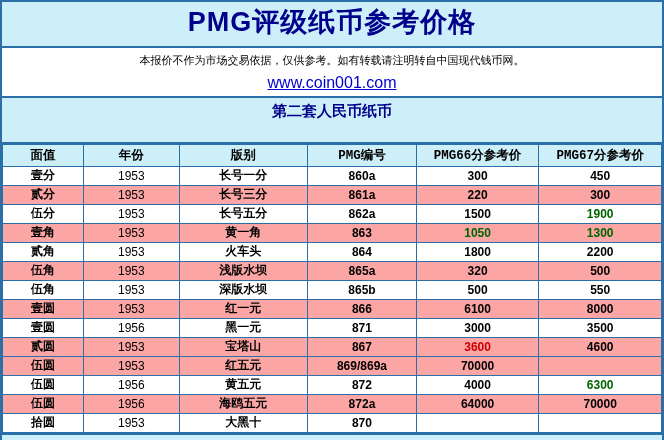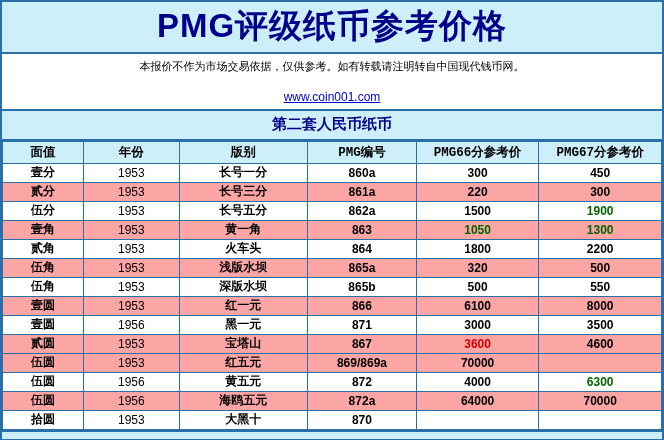--- a/index.html
+++ b/index.html
@@ -16,50 +16,50 @@
     background:#ffffff;
     display:flex;flex-direction:column;
   }
   .title-bar{
     background:#cdeff9;
     border-bottom:2px solid #2b6fa8;
     text-align:center;
     padding:6px 0 8px 0;
   }
   .title-bar .title{
-    font-size:33px;
+    font-size:27px;
     font-weight:bold;
     color:#00008B;
     letter-spacing:1px;
     line-height:1.1;
   }
   .notice{
     background:#ffffff;
     text-align:center;
     font-size:11px;
     color:#000000;
     padding:5px 0 2px 0;
     line-height:1.45;
   }
   .notice .link{
     color:#0000cd;
     text-decoration:underline;
     display:block;
-    margin-top:14px;
-    font-size:12px;
+    margin-top:2px;
+    font-size:16px;
   }
   .section-bar{
     background:#cdeff9;
     border-top:2px solid #2b6fa8;
     border-bottom:2px solid #2b6fa8;
     text-align:center;
     font-size:15px;
     font-weight:bold;
     color:#00008B;
-    padding:4px 0 5px 0;
+    padding:4px 0 21px 0;
   }
   table{
     border-collapse:collapse;
     width:100%;
     table-layout:fixed;
     font-size:12px;
   }
   th,td{
     border:1px solid #2b6fa8;
     text-align:center;

